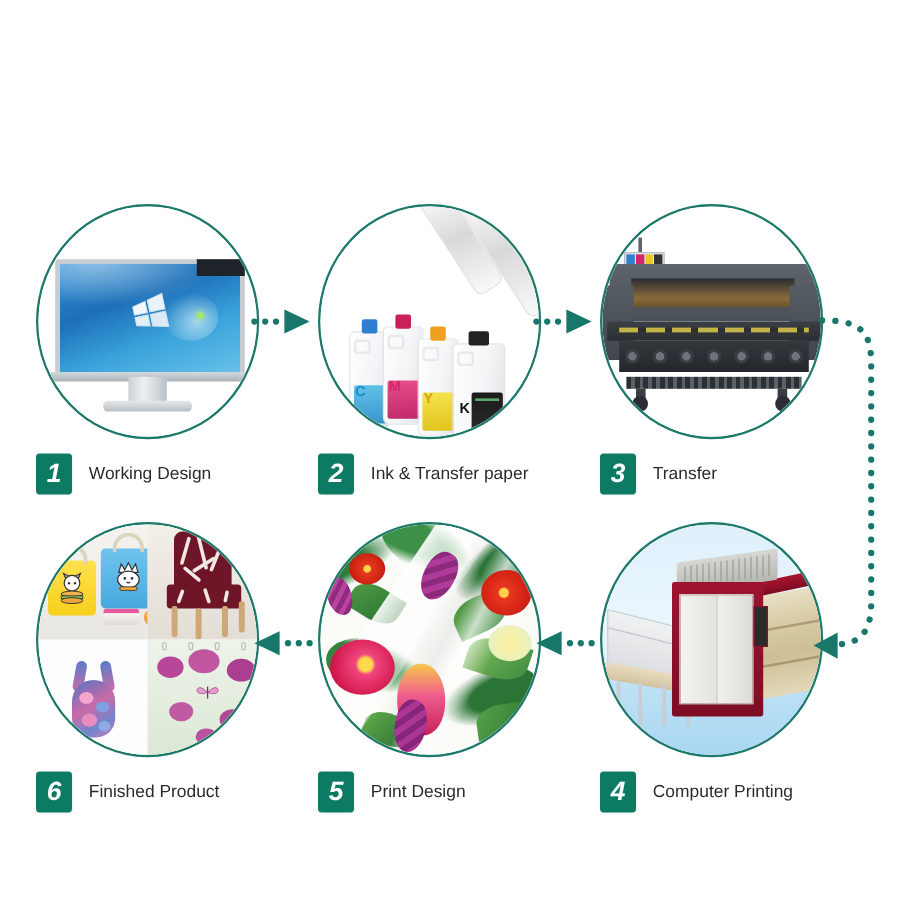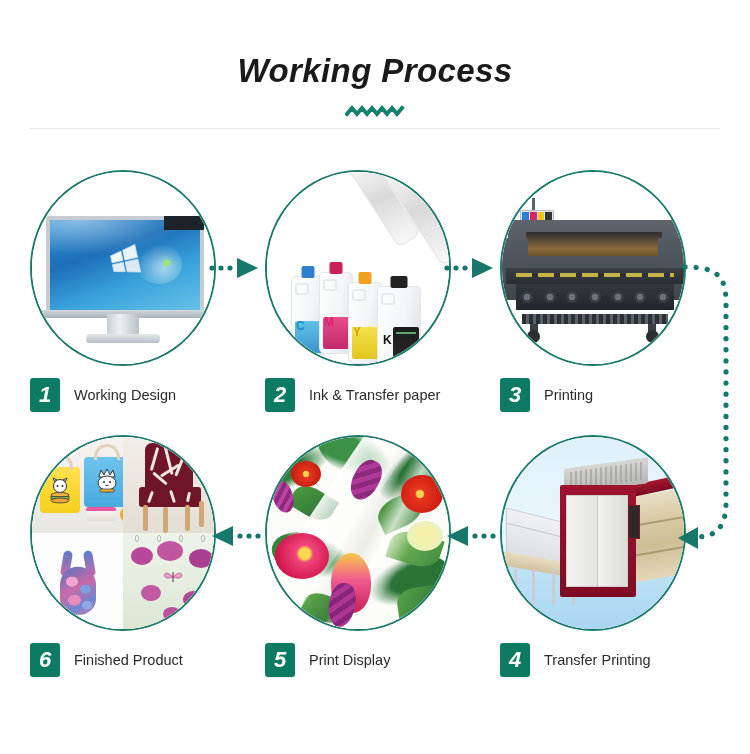--- a/index.html
+++ b/index.html
@@ -352,29 +352,20 @@
   .orange{
     position:absolute; left:88px; top:70px; width:15px; height:15px; border-radius:50%;
     background:radial-gradient(circle at 35% 32%,#ffb44a,#f07c12);
   }
 </style>
 </head>
 <body>
 
 <div class="page">
 
-  <div class="header">
-    <div class="title">Working Process</div>
-
-    <svg class="zigzag" viewBox="0 0 60 16">
-      <path d="M2,11 L7,5 L12,11 L17,5 L22,11 L27,5 L32,11 L37,5 L42,11 L47,5 L52,11 L57,5" fill="none" stroke="#177f6d" stroke-width="4" stroke-linecap="square" stroke-linejoin="miter"></path>
-    </svg>
-
-    <div class="divider"></div>
-  </div>
 
   <div class="row row-top">
 
     <div class="step step-a">
       <div class="circle">
         <div class="inner mon-wrap">
           <div class="mon-screen">
             <div class="mon-glow"></div>
             <div class="mon-dot"></div>
             <svg class="winlogo" width="34" height="34" viewBox="0 0 34 34">
@@ -465,21 +456,21 @@
           </div>
           <div class="prn-bottom"></div>
           <div class="prn-leg l"></div>
           <div class="prn-leg r"></div>
           <div class="prn-wheel l"></div>
           <div class="prn-wheel r"></div>
         </div>
       </div>
       <div class="label">
         <div class="badge">3</div>
-        <div class="label-text">Printing</div>
+        <div class="label-text">Transfer</div>
       </div>
     </div>
   </div>
 
   <div class="row row-bottom">
 
     <div class="step step-a">
       <div class="circle">
         <div class="inner fp-wrap">
 
@@ -591,21 +582,21 @@
           <span class="blossom" style="left:140px;top:84px;width:36px;height:30px;background:radial-gradient(circle at 50% 50%,#f6f0a8 0 30%,#e8f2c0 70%);z-index:5;"></span>
 
           <span class="berry" style="left:86px;top:22px;width:26px;height:42px;background:repeating-linear-gradient(135deg,#b03a99 0 5px,#8e2a7c 5px 10px);transform:rotate(28deg);z-index:5;"></span>
           <span class="berry" style="left:62px;top:146px;width:26px;height:44px;background:repeating-linear-gradient(135deg,#ab3694 0 5px,#86257a 5px 10px);transform:rotate(10deg);z-index:5;"></span>
           <span class="berry" style="left:6px;top:44px;width:20px;height:32px;background:repeating-linear-gradient(135deg,#b844a0 0 4px,#8f2b7f 4px 8px);transform:rotate(-18deg);z-index:5;"></span>
           <div class="fab-fold"></div>
         </div>
       </div>
       <div class="label">
         <div class="badge">5</div>
-        <div class="label-text">Print Display</div>
+        <div class="label-text">Print Design</div>
       </div>
     </div>
 
     <div class="step step-c">
       <div class="circle">
         <div class="inner tp-wrap">
           <div class="tp-floor"></div>
           <div class="tp-conv"></div>
           <div class="tp-table"></div>
           <div class="tp-legs">
@@ -619,21 +610,21 @@
           <div class="tp-rcap b"></div>
           <div class="tp-bar"></div>
           <div class="tp-hood"></div>
           <div class="tp-redframe"></div>
           <div class="tp-doors"></div>
           <div class="tp-panel"></div>
         </div>
       </div>
       <div class="label">
         <div class="badge">4</div>
-        <div class="label-text">Transfer Printing</div>
+        <div class="label-text">Computer Printing</div>
       </div>
     </div>
   </div>
 
   <svg class="arrow arr-t1" viewBox="0 0 60 26">
     <circle cx="4" cy="13" r="2.6" fill="#16776a"></circle>
     <circle cx="13" cy="13" r="2.6" fill="#16776a"></circle>
     <circle cx="22" cy="13" r="2.6" fill="#16776a"></circle>
     <path d="M29,3 L50,13 L29,23 Z" fill="#16776a"></path>
   </svg>

